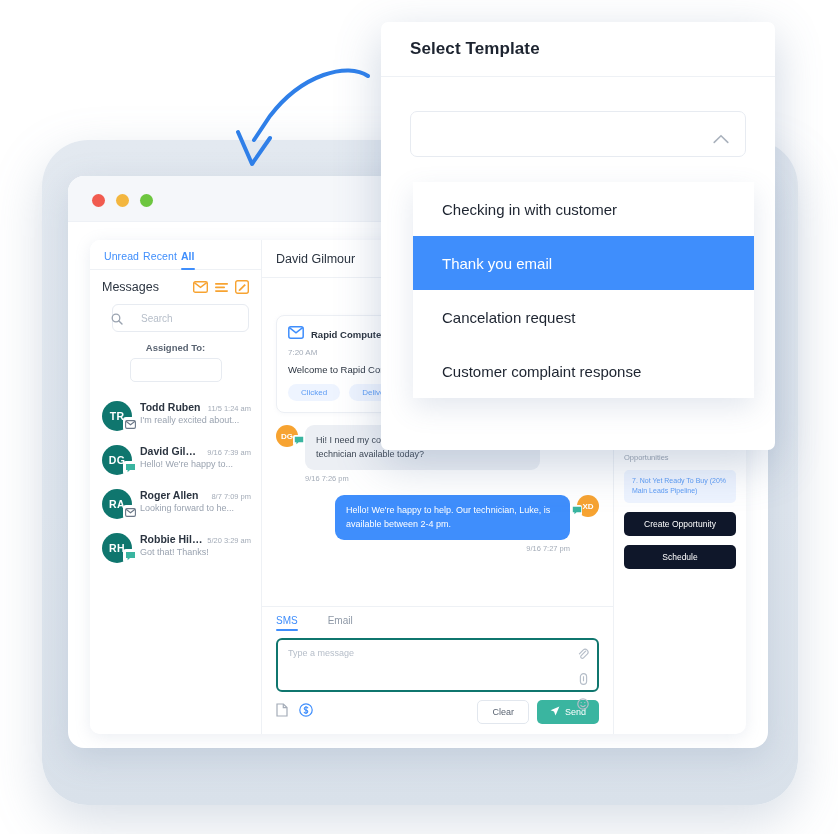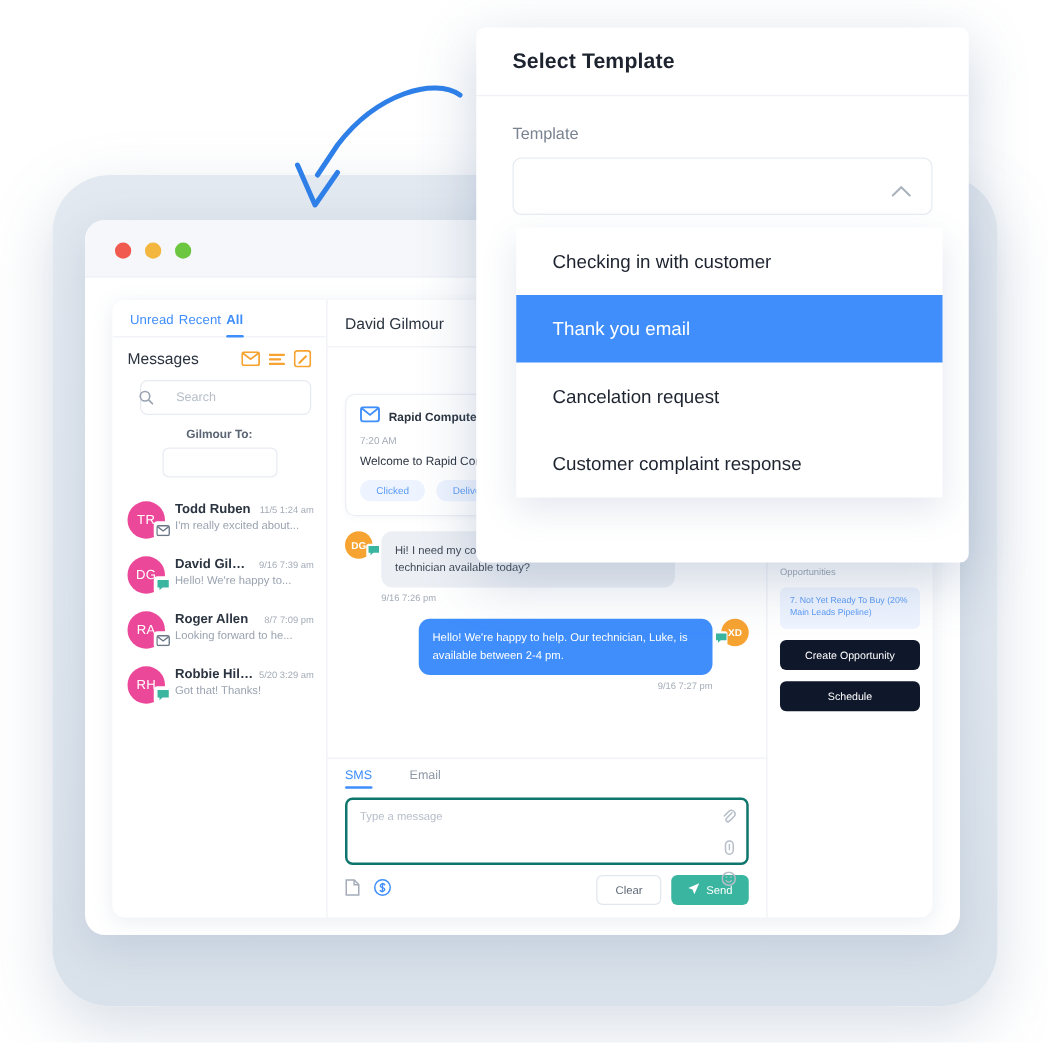--- a/index.html
+++ b/index.html
@@ -68,21 +68,21 @@
   }
   .search-box::placeholder { color:#b6bec9; }
   .search-ico { position:absolute; left:9px; top:7px; }
   .assigned-lbl { text-align:center; font-size:9.5px; color:#5a6472; font-weight:700; margin-top:10px; }
   .assigned-box { margin: 5px auto 0 auto; width:92px; height:24px; border:1px solid #e7ebf1; border-radius:5px; background:#fff;}
   .mlist { margin-top:12px; flex:1; overflow:hidden; }
   .mrow { display:flex; gap:8px; padding:7px 10px 7px 12px; align-items:flex-start; cursor:pointer; }
   .av-wrap { position:relative; flex:0 0 auto; }
   .avatar {
     width:30px;height:30px;border-radius:50%;
-    background:#ec4899; color:#fff; font-size:10.5px; font-weight:400;
+    background:#0f766e; color:#fff; font-size:10.5px; font-weight:700;
     display:flex;align-items:center;justify-content:center; letter-spacing:.3px;
   }
   .av-badge {
     position:absolute; right:-5px; bottom:0px; width:14px;height:14px;border-radius:3px;
     background:#fff; display:flex;align-items:center;justify-content:center;
   }
   .mrow-body { flex:1; min-width:0; }
   .mrow-top { display:flex; align-items:baseline; justify-content:space-between; gap:4px;}
   .mname { font-size:10.5px; color:#2b3440; font-weight:700; white-space:nowrap; overflow:hidden; text-overflow:ellipsis;}
   .mtime { font-size:7.5px; color:#a4acb8; white-space:nowrap; flex:0 0 auto;}
@@ -232,21 +232,21 @@
         <div class="search-wrap">
           <span class="search-ico">
             <svg width="12" height="12" viewBox="0 0 12 12">
                 <circle cx="5" cy="5" r="3.8" fill="none" stroke="#9aa3b0" stroke-width="1.3"></circle>
                 <path d="M7.9 7.9 L11 11" stroke="#9aa3b0" stroke-width="1.4" stroke-linecap="round"></path>
               </svg>
           </span>
           <input class="search-box" type="text" placeholder="Search" style="">
         </div>
 
-        <div class="assigned-lbl">Gilmour To:</div>
+        <div class="assigned-lbl">Assigned To:</div>
         <div class="assigned-box"></div>
 
         <div class="mlist">
 
           <div class="mrow">
             <div class="av-wrap">
               <div class="avatar">TR</div>
               <div class="av-badge">
                 <svg width="11" height="9" viewBox="0 0 11 9">
                     <rect x="0.6" y="0.6" width="9.8" height="7.8" rx="1.3" fill="none" stroke="#6b7787" stroke-width="1.1"></rect>
@@ -474,21 +474,20 @@
       </div>
 
     </div>
   </div>
 
   <div class="modal">
     <div class="modal-head">
       <div class="modal-title">Select Template</div>
     </div>
     <div class="modal-body">
-      <div class="field-label">Template</div>
       <div class="select">
         <span></span>
         <span class="select-chev">
           <svg width="16" height="10" viewBox="0 0 16 10">
               <path d="M1.2 8.4 L8 1.8 L14.8 8.4" fill="none" stroke="#aab2bd" stroke-width="1.6" stroke-linecap="round"></path>
             </svg>
         </span>
       </div>
     </div>
 

